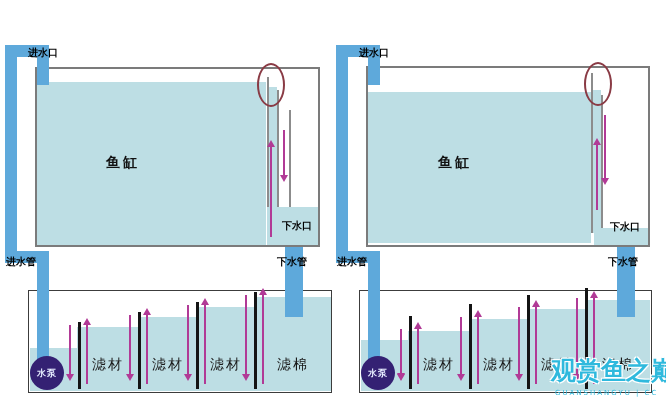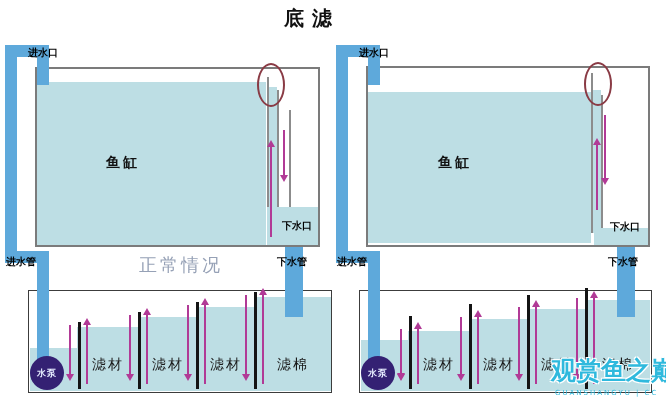--- a/index.html
+++ b/index.html
@@ -14,21 +14,20 @@
               font:bold 20px "DejaVu Sans",sans-serif;color:#111;letter-spacing:8px;z-index:40;}
   #watermark{position:absolute;left:551px;top:354px;z-index:50;}
   #wm-main{font:bold 25px "DejaVu Sans",sans-serif;letter-spacing:0px;white-space:nowrap;
            text-shadow:-1px -1px 0 #fff,1px -1px 0 #fff,-1px 1px 0 #fff,1px 1px 0 #fff;}
   #wm-sub{font:7px "DejaVu Sans",sans-serif;letter-spacing:2px;white-space:nowrap;margin-top:2px;padding-left:4px;}
 </style>
 </head>
 <body>
 
 <div id="canvas">
-  <div id="page-title">底滤</div>
   <div id="watermark">
     <div id="wm-main" style="color: rgb(47, 185, 221);">观赏鱼之巅</div>
     <div id="wm-sub" style="color: rgb(47, 185, 221);">GUANSHANGYU | CC</div>
   </div>
 <div style="position: absolute; left: 35px; top: 67px; width: 285px; height: 180px; background: transparent; border: 2px solid rgb(123, 123, 123); box-sizing: border-box;"></div>
     <div style="position: absolute; left: 37px; top: 82px; width: 229px; height: 163px; background: rgb(189, 222, 228);"></div>
     <div style="position: absolute; left: 267px; top: 77px; width: 2px; height: 156px; background: rgb(140, 140, 140);"></div>
     <div style="position: absolute; left: 277px; top: 90px; width: 2px; height: 143px; background: rgb(140, 140, 140);"></div>
     <div style="position: absolute; left: 289px; top: 110px; width: 2px; height: 123px; background: rgb(140, 140, 140);"></div>
     <div style="position: absolute; left: 269px; top: 87px; width: 8px; height: 146px; background: rgb(189, 222, 228);"></div>
@@ -95,21 +94,20 @@
     <div style="position: absolute; left: 37px; top: 251px; width: 12px; height: 112px; background: rgb(94, 169, 219); z-index: 10;"></div>
     <div style="position: absolute; left: 285px; top: 247px; width: 18px; height: 70px; background: rgb(94, 169, 219); z-index: 10;"></div>
     <div style="position: absolute; left: 30px; top: 356px; width: 34px; height: 34px; background: rgb(52, 33, 115); border-radius: 50%; z-index: 20; display: flex; align-items: center; justify-content: center;">
       <span class="pumplbl">水泵</span>
     </div>
     <div class="sm" style="position: absolute; left: 28px; top: 46px;">进水口</div>
     <div class="tanklbl" style="position: absolute; left: 106px; top: 154px;">鱼缸</div>
     <div class="sm" style="position: absolute; left: 282px; top: 219px;">下水口</div>
     <div class="sm" style="position: absolute; left: 6px; top: 255px;">进水管</div>
     <div class="sm" style="position: absolute; left: 277px; top: 255px;">下水管</div>
-    <div class="cap" style="position: absolute; left: 139px; top: 253px; color: rgb(150, 161, 182);">正常情况</div>
     <div style="position: absolute; left: 366px; top: 66px; width: 284px; height: 181px; background: transparent; border: 2px solid rgb(123, 123, 123); box-sizing: border-box;"></div>
     <div style="position: absolute; left: 368px; top: 92px; width: 223px; height: 151px; background: rgb(189, 222, 228);"></div>
     <div style="position: absolute; left: 591px; top: 73px; width: 2px; height: 160px; background: rgb(140, 140, 140);"></div>
     <div style="position: absolute; left: 601px; top: 95px; width: 2px; height: 138px; background: rgb(140, 140, 140);"></div>
     <div style="position: absolute; left: 593px; top: 90px; width: 8px; height: 143px; background: rgb(189, 222, 228);"></div>
     <div style="position: absolute; left: 592px; top: 138px; width: 9px; height: 72px; z-index: 20;">
       <div style="position: absolute; left: 3.5px; width: 2px; background: rgb(177, 58, 150); top: 5px; height: 67px;"></div>
       <div style="position: absolute; left: 0.5px; width: 0px; height: 0px; border-left: 4px solid transparent; border-right: 4px solid transparent; top: 0px; border-bottom: 7px solid rgb(177, 58, 150);"></div>
     </div>
     <div style="position: absolute; left: 600px; top: 115px; width: 9px; height: 70px; z-index: 20;">

